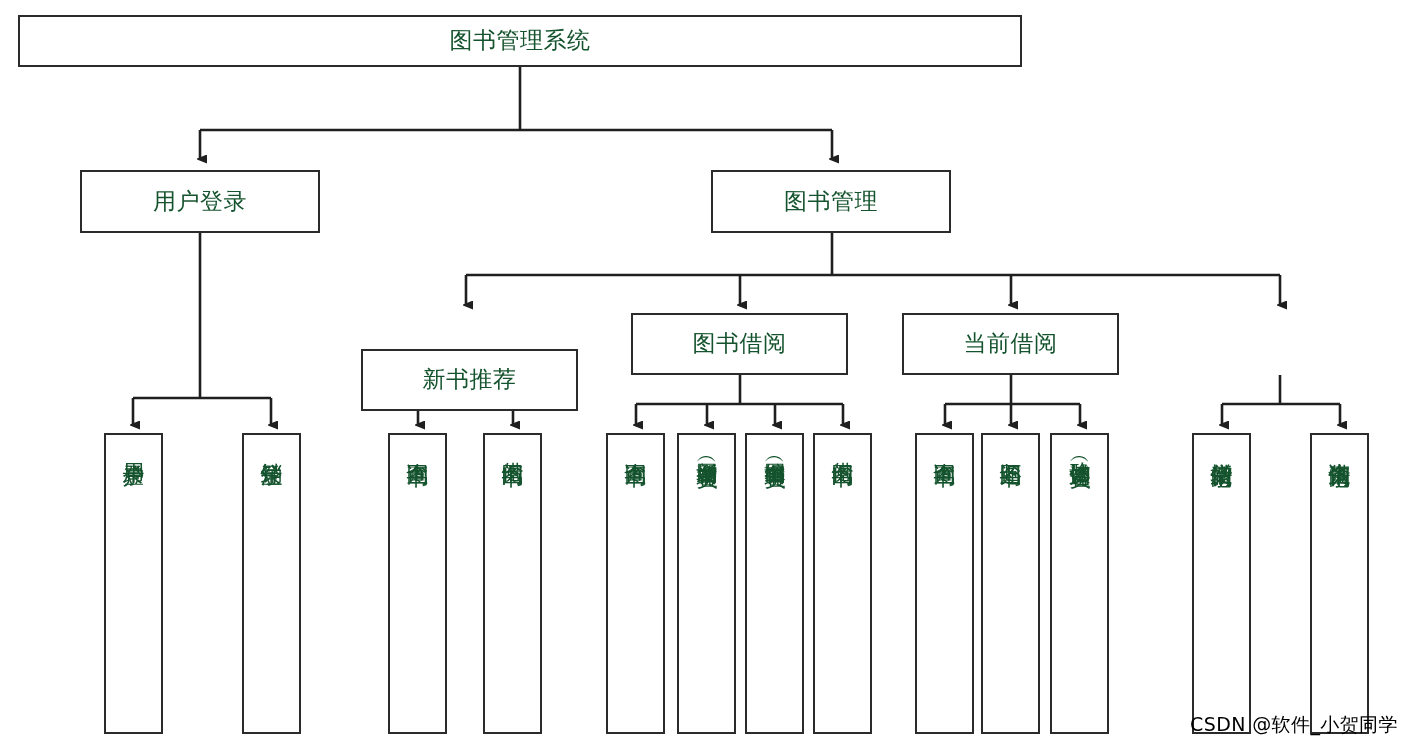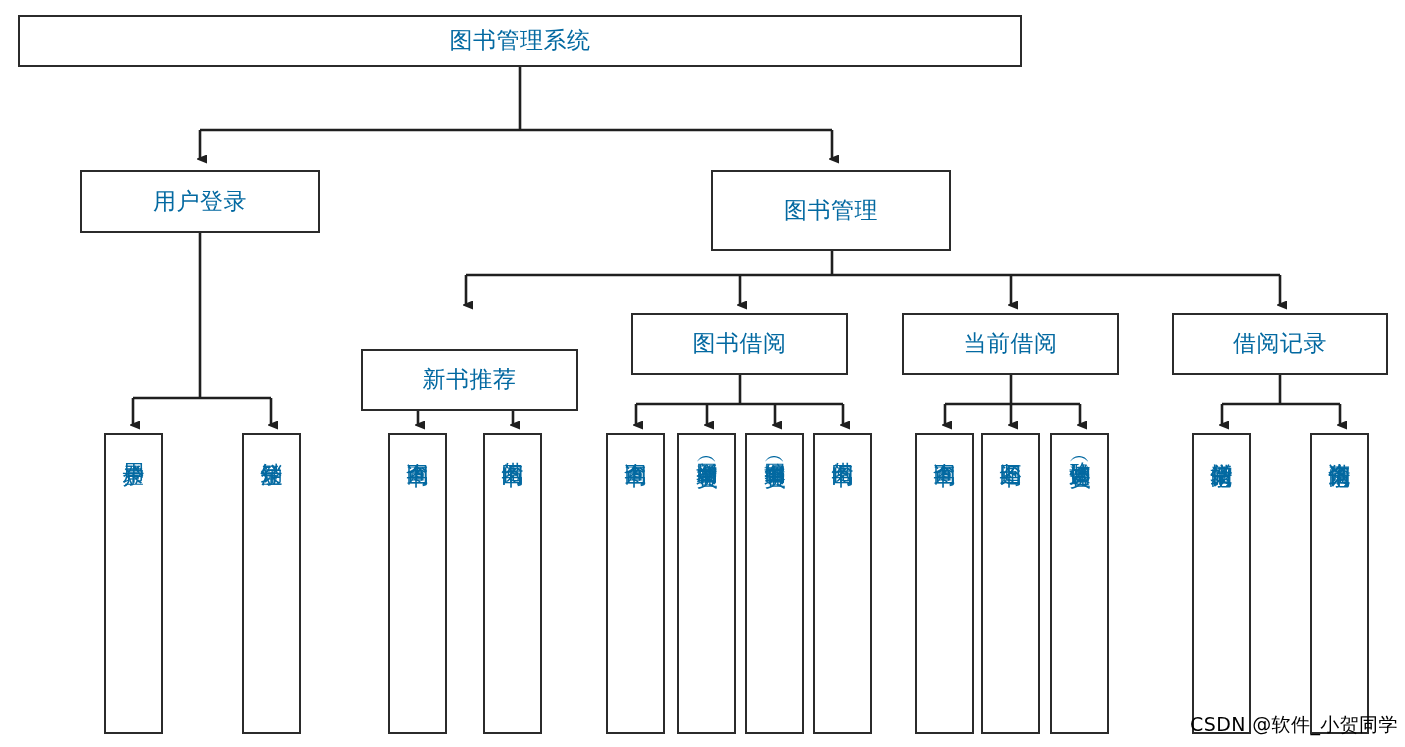--- a/index.html
+++ b/index.html
@@ -24,21 +24,21 @@
     pointer-events: none;
   }
   .node {
     position: absolute;
     box-sizing: border-box;
     border: 2px solid #2b2b2b;
     background: #ffffff;
     display: flex;
     align-items: center;
     justify-content: center;
-    color: #0369a1;
+    color: #14532d;
   }
   .node.horiz .label {
     font-size: 23px;
     line-height: 1.1;
     white-space: nowrap;
     letter-spacing: 0.5px;
   }
   .node.root .label {
     font-size: 23px;
   }
@@ -124,39 +124,36 @@
   </svg>
 
   <div class="node root horiz" style="left:18px; top:15px; width:1004px; height:52px;">
     <span class="label">图书管理系统</span>
   </div>
 
   <div class="node horiz" style="left:80px; top:170px; width:240px; height:63px;">
     <span class="label">用户登录</span>
   </div>
 
-  <div class="node horiz" style="left:711px; top:170px; width:240px; height:81px;">
+  <div class="node horiz" style="left:711px; top:170px; width:240px; height:63px;">
     <span class="label">图书管理</span>
   </div>
 
   <div class="node horiz" style="left:361px; top:313px; width:217px; height:62px;margin-top:36px;">
     <span class="label">新书推荐</span>
   </div>
 
   <div class="node horiz" style="left:631px; top:313px; width:217px; height:62px;">
     <span class="label">图书借阅</span>
   </div>
 
   <div class="node horiz" style="left:902px; top:313px; width:217px; height:62px;">
     <span class="label">当前借阅</span>
   </div>
 
-  <div class="node horiz" style="left:1172px; top:313px; width:216px; height:62px;">
-    <span class="label">借阅记录</span>
-  </div>
 
   <div class="node leaf" style="left:104px; top:433px; width:59px; height:301px;">
     <span class="label">用户登录</span>
   </div>
 
   <div class="node leaf" style="left:242px; top:433px; width:59px; height:301px;">
     <span class="label">注销登录</span>
   </div>
 
   <div class="node leaf" style="left:388px; top:433px; width:59px; height:301px;">

